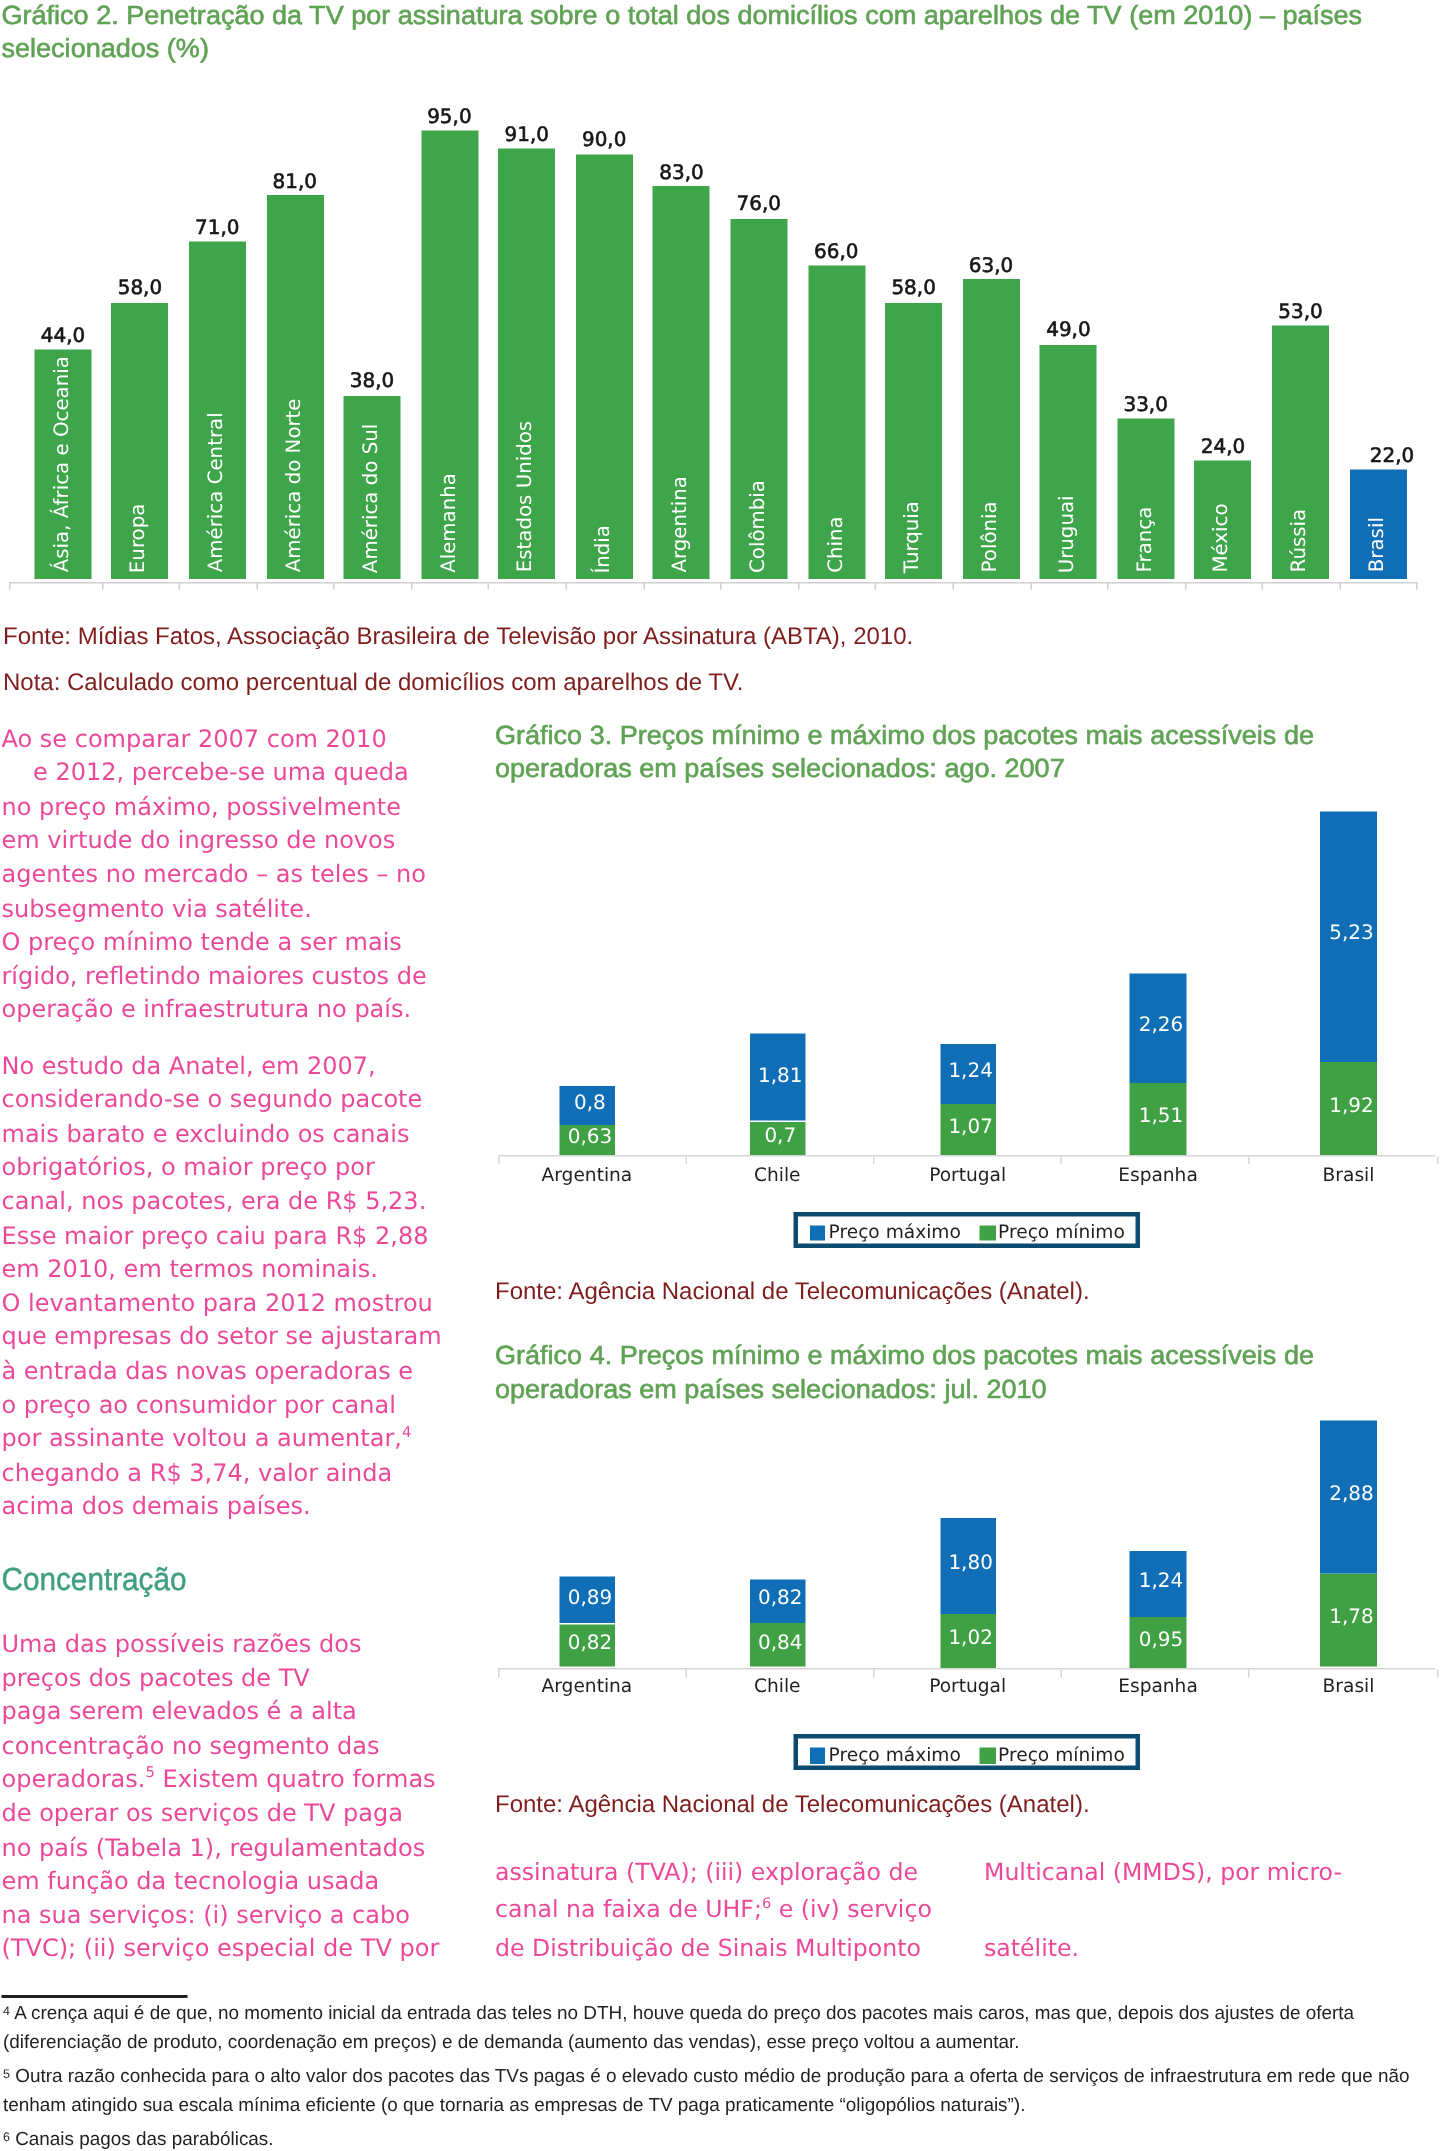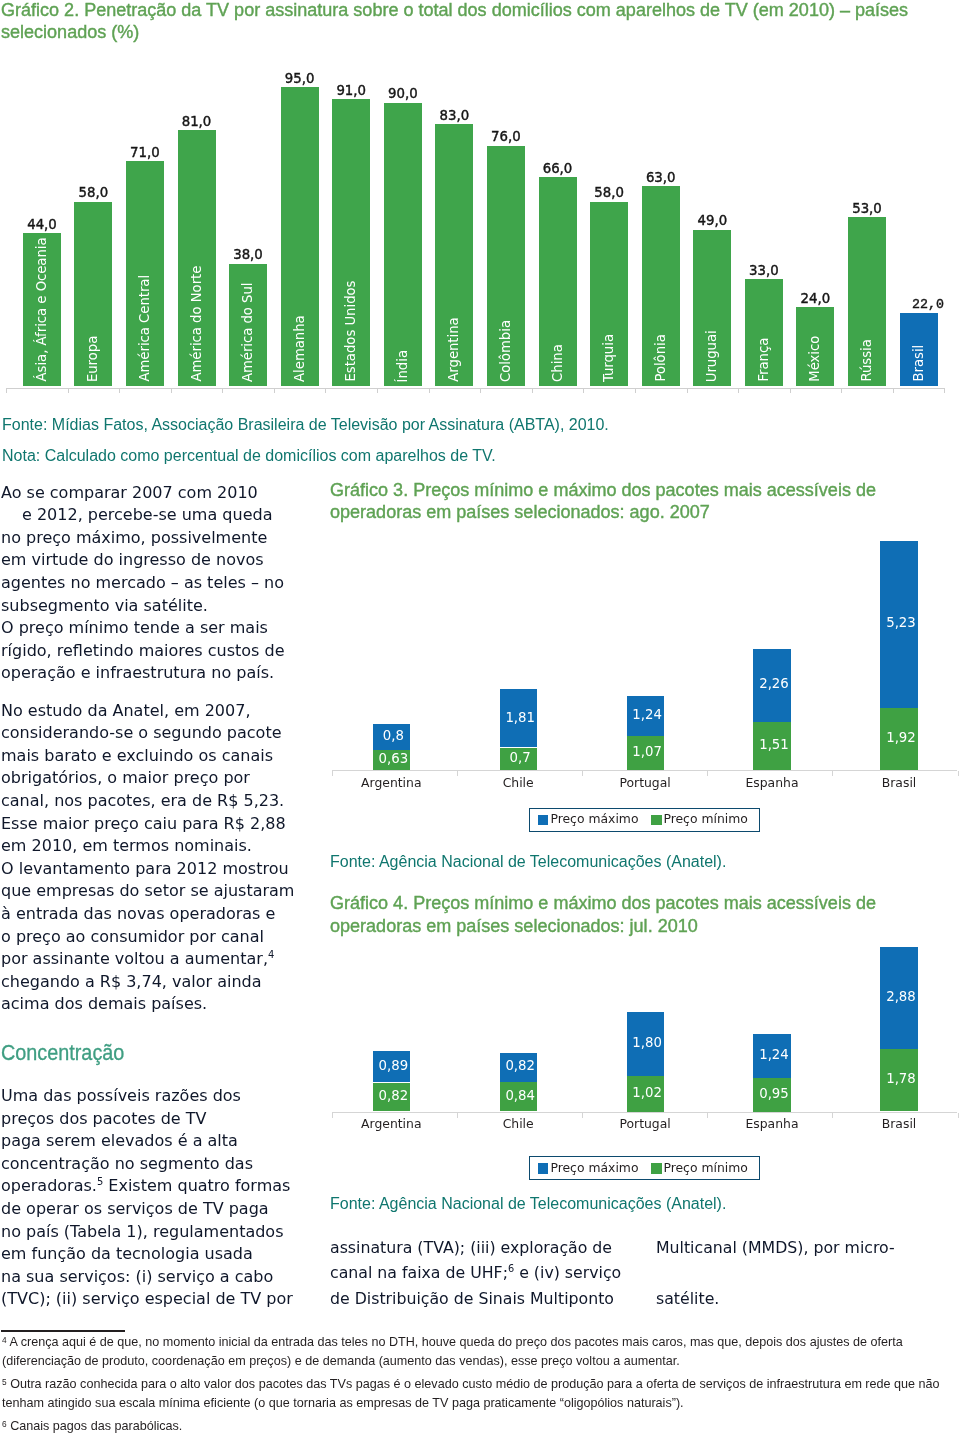--- a/index.html
+++ b/index.html
@@ -13,39 +13,39 @@
   .g2bar{position:absolute;width:38px;}
   .g2tick{position:absolute;width:1px;height:4.5px;background:#cfcfcf;top:388px;}
   .g2axis{position:absolute;left:6.25px;top:387.6px;width:939px;height:1px;background:#cfcfcf;}
   .g2val{position:absolute;width:60px;text-align:center;font-size:13.3px;color:#161616;
       -webkit-text-stroke:0.42px #161616;}
   .g2catwrap{position:absolute;overflow:hidden;}
   .g2cat{position:absolute;left:0;top:0;color:#fff;font-size:13.2px;white-space:nowrap;
       transform-origin:0 0;height:38px;line-height:38px;}
 
   .srcline{position:absolute;font-family:"Liberation Sans",sans-serif;font-size:16.0px;
-      color:#0f766e;white-space:nowrap;}
-
-  .tline{position:absolute;font-size:16px;color:#0f172a;white-space:nowrap;}
+      color:#7f1d1d;white-space:nowrap;}
+
+  .tline{position:absolute;font-size:16px;color:#ec4899;white-space:nowrap;}
   .tline.narrow{font-size:15.75px;}
   sup{font-size:0.62em;vertical-align:super;line-height:0;}
 
   .teal{position:absolute;color:#3f9e82;font-family:"Liberation Sans",sans-serif;
       font-size:21.3px;white-space:nowrap;transform:scaleX(0.93);transform-origin:0 50%;
       -webkit-text-stroke:0.32px #3f9e82;}
 
   .gtitle{position:absolute;font-family:"Liberation Sans",sans-serif;
      font-size:17.5px;color:#5fa254;white-space:nowrap;transform:scaleX(1.03);
      transform-origin:0 50%;-webkit-text-stroke:0.4px #5fa254;}
   .sbaxis{position:absolute;height:1px;background:#d5d5d5;}
   .sbtick{position:absolute;width:1px;height:5px;background:#d5d5d5;}
   .sbseg{position:absolute;}
   .sbsegval{position:absolute;color:#fff;font-size:13.3px;white-space:nowrap;text-align:center;}
   .sbcat{position:absolute;text-align:center;font-size:12.4px;color:#231f20;white-space:nowrap;}
-  .legendbox{position:absolute;border:1px solid #0c4a6e;background:#fff;box-sizing:border-box;text-align:right;}
+  .legendbox{position:absolute;border:3px solid #0c4a6e;background:#fff;box-sizing:border-box;text-align:right;}
   .legendbox .sw{position:absolute;width:10.5px;height:10.5px;}
   .legendbox .lb{position:absolute;font-size:12.4px;color:#231f20;white-space:nowrap;}
 
   .fnrule{position:absolute;height:1px;background:#231f20;}
   .fnline{position:absolute;font-family:"Liberation Sans",sans-serif;font-size:12.6px;
       color:#231f20;white-space:nowrap;}
   .fnline sup{font-size:0.66em;vertical-align:0.34em;}
 </style>
 </head>
 <body>
@@ -152,21 +152,21 @@
   <div class="g2val" style="left:785.4px;top:290.7px;">24,0</div>
   <div class="g2catwrap" style="left:796.4px;top:307.2px;width:38.0px;height:78.7px;">
       <span class="g2cat" style="transform:rotate(-90deg) translateX(-78.7px);padding-left:4px;">México</span>
     </div>
   <div class="g2bar" style="left:848.0px;top:217.3px;height:168.6px;background:#3fa54b;"></div>
   <div class="g2val" style="left:837.0px;top:200.8px;">53,0</div>
   <div class="g2catwrap" style="left:848.0px;top:217.3px;width:38.0px;height:168.6px;">
       <span class="g2cat" style="transform:rotate(-90deg) translateX(-168.6px);padding-left:4px;">Rússia</span>
     </div>
   <div class="g2bar" style="left:899.6px;top:313.4px;height:72.5px;background:#0f6eb5;"></div>
-  <div class="g2val" style="left:898px;top:296.9px;font-family:Liberation Mono, monospace;">22,0</div>
+  <div class="g2val" style="left:898px;top:296.9px;">22,0</div>
   <div class="g2catwrap" style="left:899.6px;top:313.4px;width:38.0px;height:72.5px;">
       <span class="g2cat" style="transform:rotate(-90deg) translateX(-72.5px);padding-left:4px;">Brasil</span>
     </div>
   <div class="srcline" style="left:2px;top:416px;">Fonte: Mídias Fatos, Associação Brasileira de Televisão por Assinatura (ABTA), 2010.</div>
   <div class="srcline" style="left:2px;top:446.5px;">Nota: Calculado como percentual de domicílios com aparelhos de TV.</div>
   <div class="tline" style="left:1px;top:482.5px;">Ao se comparar 2007 com 2010</div>
   <div class="tline" style="left:1px;top:505.1px;margin-left:21px;">e 2012, percebe-se uma queda</div>
   <div class="tline" style="left:1px;top:527.7px;">no preço máximo, possivelmente</div>
   <div class="tline" style="left:1px;top:550.3px;">em virtude do ingresso de novos</div>
   <div class="tline" style="left:1px;top:572.9px;">agentes no mercado – as teles – no</div>

